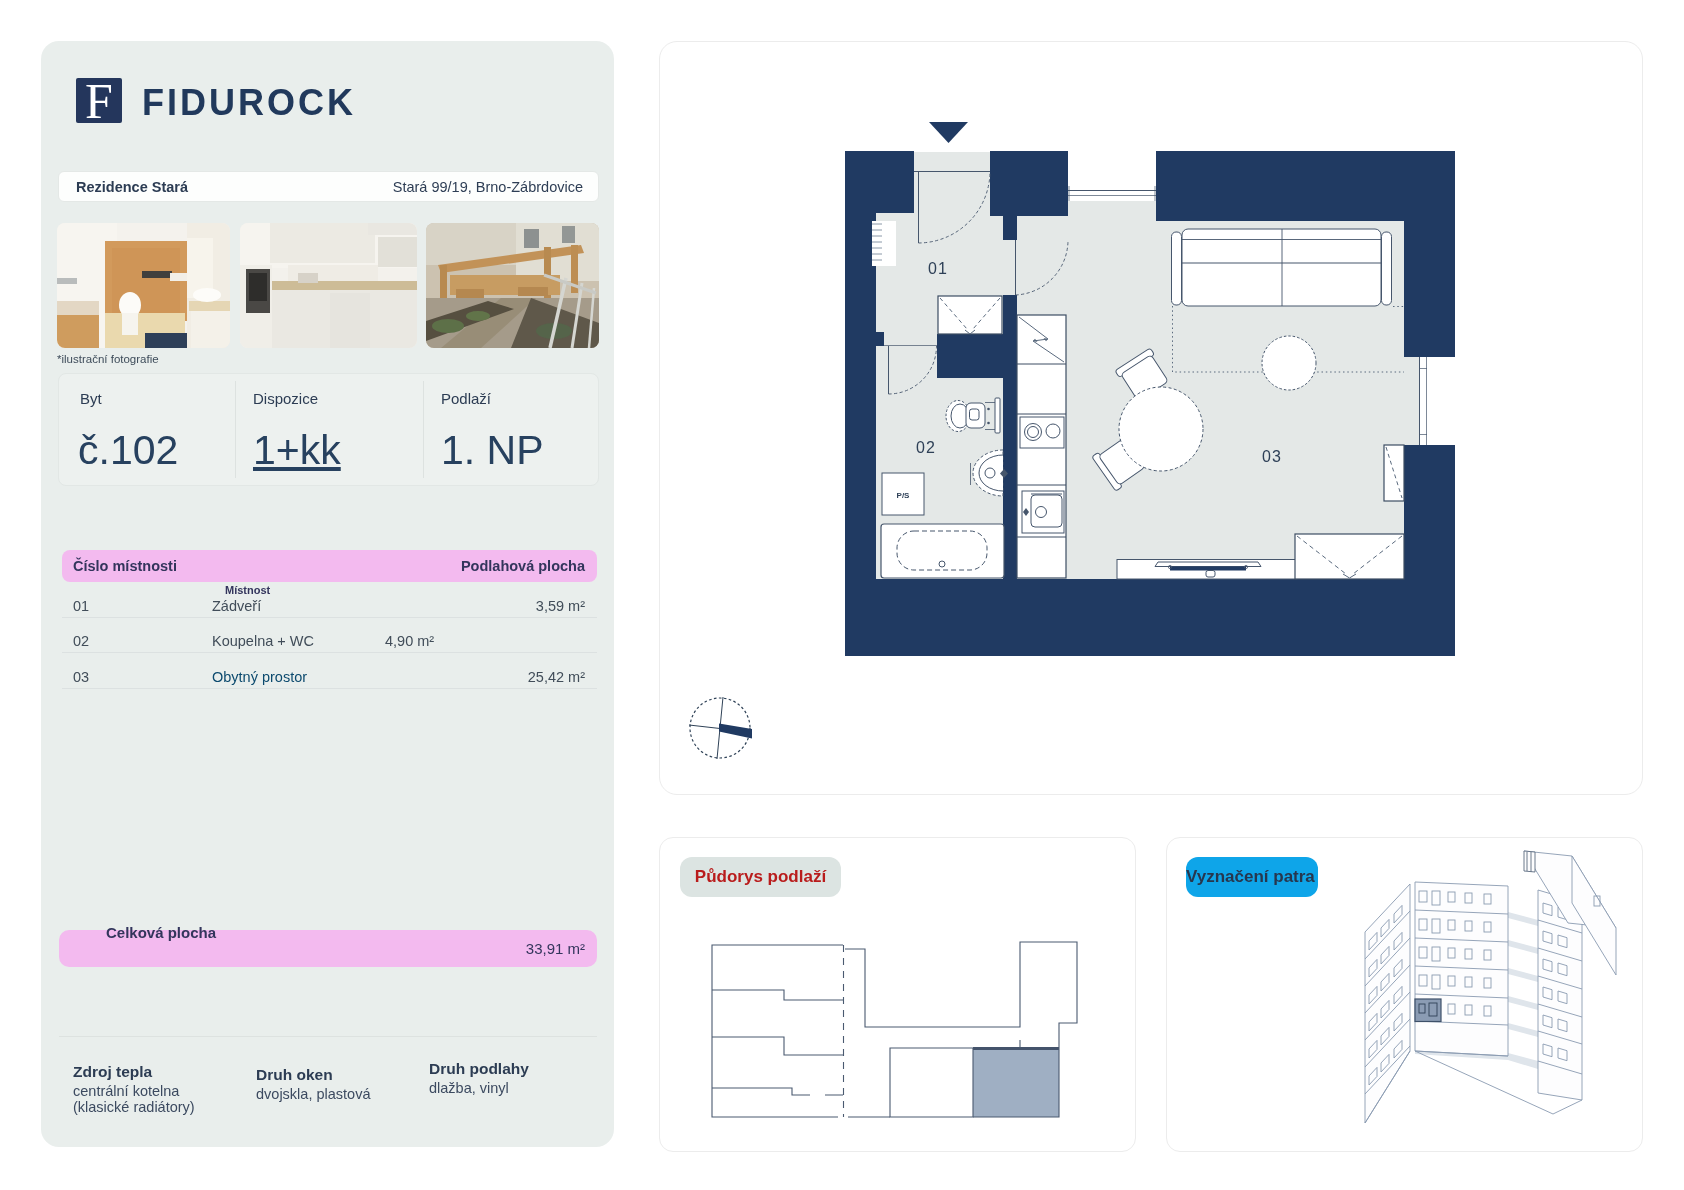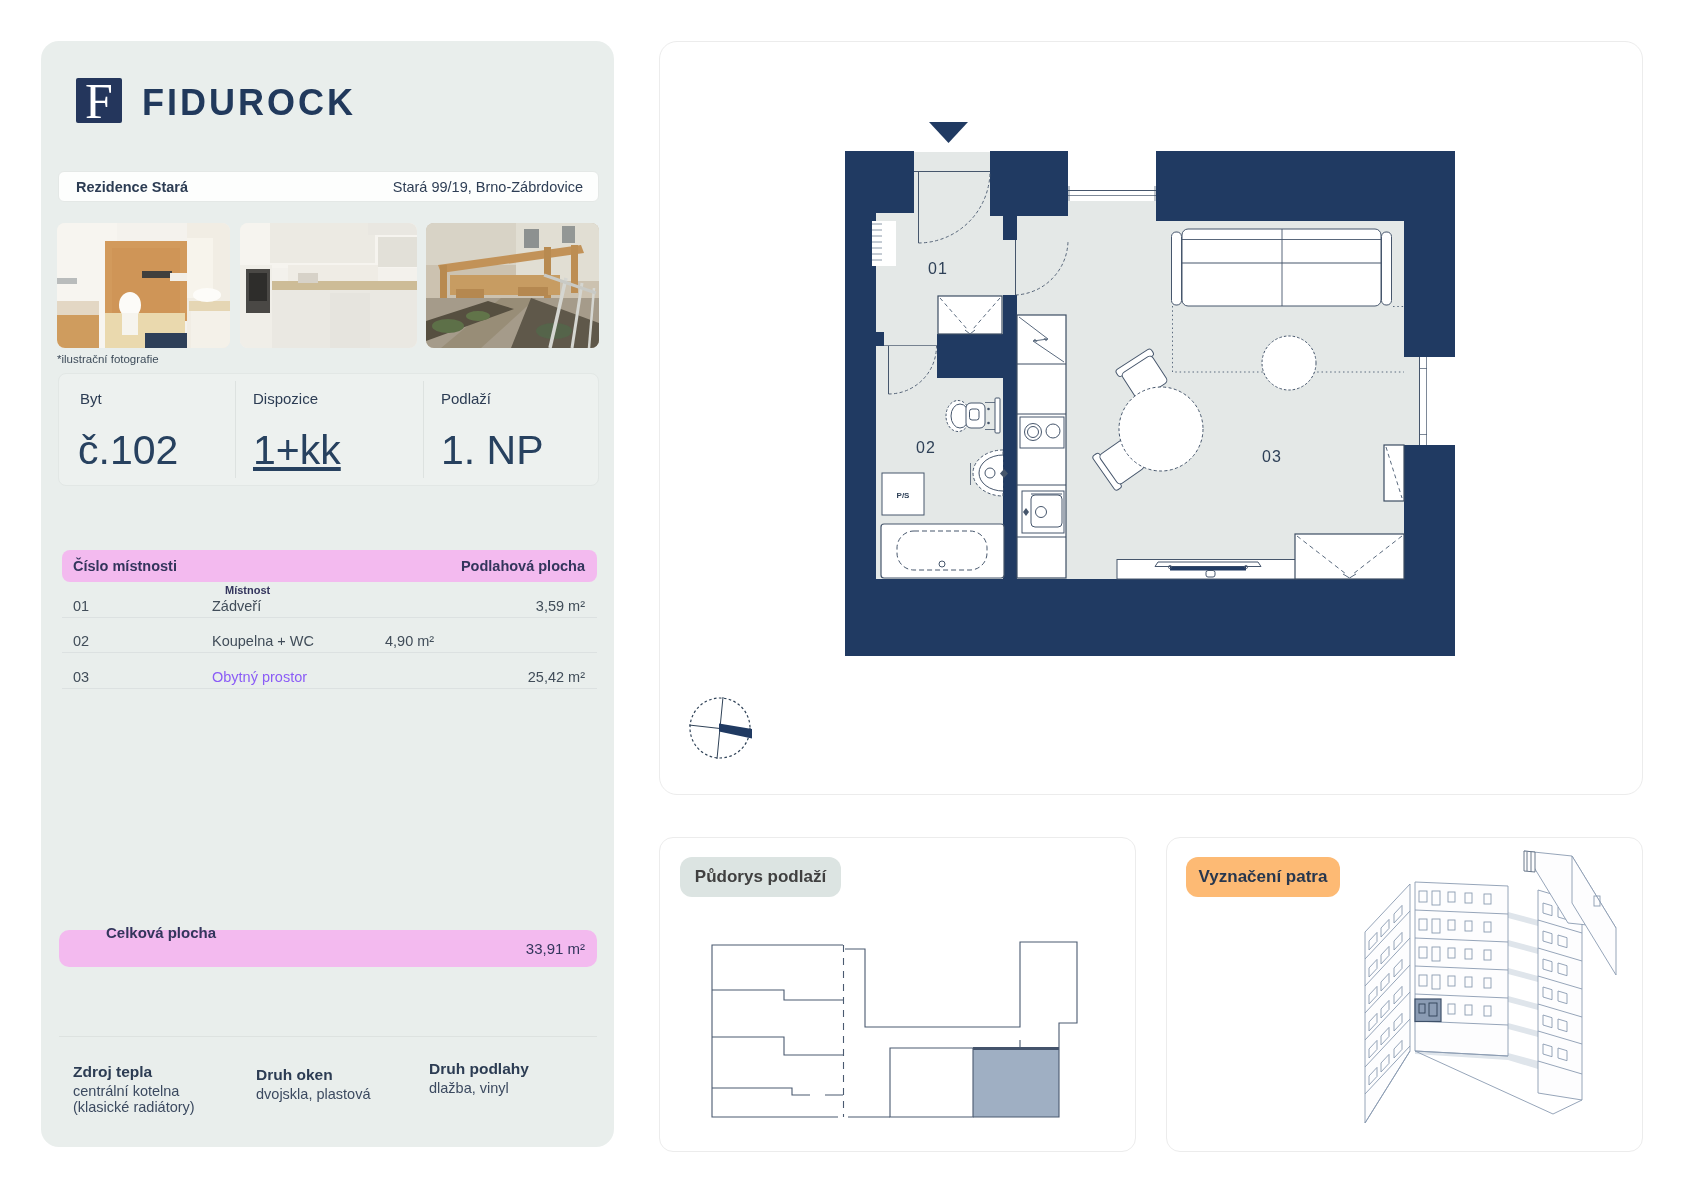--- a/index.html
+++ b/index.html
@@ -116,21 +116,21 @@
 <div class="abs" style="left:212px;top:598px;font-size:14.5px;color:#414d59;">Zádveří</div>
 <div class="abs" style="left:385px;top:598px;width:200px;text-align:right;font-size:14.5px;color:#414d59;">3,59 m²</div>
 <div class="abs" style="left:62px;top:617px;width:535px;height:1px;background:#dce1e1;"></div>
 
 <div class="abs" style="left:73px;top:633px;font-size:14.5px;color:#414d59;">02</div>
 <div class="abs" style="left:212px;top:633px;font-size:14.5px;color:#414d59;">Koupelna + WC</div>
 <div class="abs" style="left:385px;top:633px;width:200px;font-size:14.5px;color:#414d59;">4,90 m²</div>
 <div class="abs" style="left:62px;top:652px;width:535px;height:1px;background:#dce1e1;"></div>
 
 <div class="abs" style="left:73px;top:669px;font-size:14.5px;color:#414d59;">03</div>
-<div class="abs" style="left:212px;top:669px;font-size:14.5px;color:#8b5cf6;">Obytný prostor</div>
+<div class="abs" style="left:212px;top:669px;font-size:14.5px;color:#0c4a6e;">Obytný prostor</div>
 <div class="abs" style="left:385px;top:669px;width:200px;text-align:right;font-size:14.5px;color:#414d59;">25,42 m²</div>
 <div class="abs" style="left:62px;top:688px;width:535px;height:1px;background:#dce1e1;"></div>
 
 <div class="abs" style="left:59px;top:930px;width:538px;height:37px;background:#f3baef;border-radius:10px;"></div>
 <div class="abs" style="left:76px;top:924px;font-size:15px;font-weight:bold;color:#33355c;margin-left:30px;">Celková plocha</div>
 <div class="abs" style="left:385px;top:940px;width:200px;text-align:right;font-size:15px;color:#33355c;">33,91 m²</div>
 
 
 <div class="abs" style="left:59px;top:1036px;width:538px;height:1px;background:#dde2e0;"></div>
 
@@ -351,21 +351,21 @@
     <circle cx="720" cy="728" r="30" stroke-width="1.2" stroke-dasharray="2.6,2.4"></circle>
     <line x1="723" y1="697" x2="717" y2="759" stroke-width="1"></line>
     <line x1="689" y1="725" x2="751" y2="732" stroke-width="1"></line>
     <polygon points="719,723.5 752,729 752,738.5 719,731.5" fill="#203a62" stroke="none"></polygon>
   </g>
 </g>
 </svg>
 
 <div class="abs" style="left:659px;top:837px;width:477px;height:315px;background:#fff;border:1px solid #ececec;border-radius:14px;"></div>
 
-<div class="abs" style="left:680px;top:857px;width:161px;height:40px;background:#dce4e2;border-radius:12px;text-align:center;line-height:40px;font-size:17px;font-weight:bold;color:#404040;">Půdorys podlaží</div>
+<div class="abs" style="left:680px;top:857px;width:161px;height:40px;background:#dce4e2;border-radius:12px;text-align:center;line-height:40px;font-size:17px;font-weight:bold;color:#b91c1c;">Půdorys podlaží</div>
 <svg id="pudorys" class="abs" style="left:659px;top:837px;" width="477" height="315" viewBox="659 837 477 315">
 <g fill="none" stroke="#4a5a70" stroke-width="1.1">
 
   <rect x="973" y="1048" width="86" height="69" fill="#9fafc3" stroke="none"></rect>
 
   <line x1="973" y1="1048.5" x2="1059" y2="1048.5" stroke="#44536b" stroke-width="3"></line>
 
   <path d="M843,945 L712,945 L712,1117 L838,1117"></path>
 
   <path d="M712,990 L784,990 L784,1000 L843,1000"></path>
@@ -383,21 +383,21 @@
   <path d="M973,1048 L890,1048 L890,1117 L973,1117 L973,1048"></path>
 
   <path d="M1059,1048 L1059,1117 L973,1117"></path>
 
   <line x1="1020" y1="1040" x2="1020" y2="1048"></line>
 </g>
 </svg>
 
 <div class="abs" style="left:1166px;top:837px;width:477px;height:315px;background:#fff;border:1px solid #ececec;border-radius:14px;"></div>
 
-<div class="abs" style="left:1186px;top:857px;width:154px;height:40px;background:#fdba74;border-radius:12px;text-align:center;line-height:40px;font-size:17px;font-weight:bold;color:#27374e;">Vyznačení patra</div>
+<div class="abs" style="left:1186px;top:857px;width:132px;height:40px;background:#0ea5e9;border-radius:12px;line-height:40px;font-size:17px;font-weight:bold;color:#27374e;">Vyznačení patra</div>
 <svg id="building" class="abs" style="left:1166px;top:837px;" width="477" height="315" viewBox="1166 837 477 315">
 <g fill="none" stroke="#8a9bb1" stroke-width="0.9">
 
   <g fill="#dfe5eb" stroke="none">
     <path d="M1415,908 L1508,912 L1538,920 L1582,933 L1582,939 L1538,926 L1508,918 L1415,914 Z"></path>
     <path d="M1415,936 L1508,940 L1538,948 L1582,961 L1582,967 L1538,954 L1508,946 L1415,942 Z"></path>
     <path d="M1415,964 L1508,968 L1538,976 L1582,989 L1582,995 L1538,982 L1508,974 L1415,970 Z"></path>
     <path d="M1415,992 L1508,996 L1538,1004 L1582,1017 L1582,1023 L1538,1010 L1508,1002 L1415,998 Z"></path>
     <path d="M1415,1019 L1508,1023 L1538,1031 L1582,1044 L1582,1050 L1538,1037 L1508,1029 L1415,1025 Z"></path>
     <path d="M1415,1048 L1508,1053 L1538,1061 L1582,1074 L1582,1082 L1538,1069 L1508,1060 L1415,1054 Z"></path>

